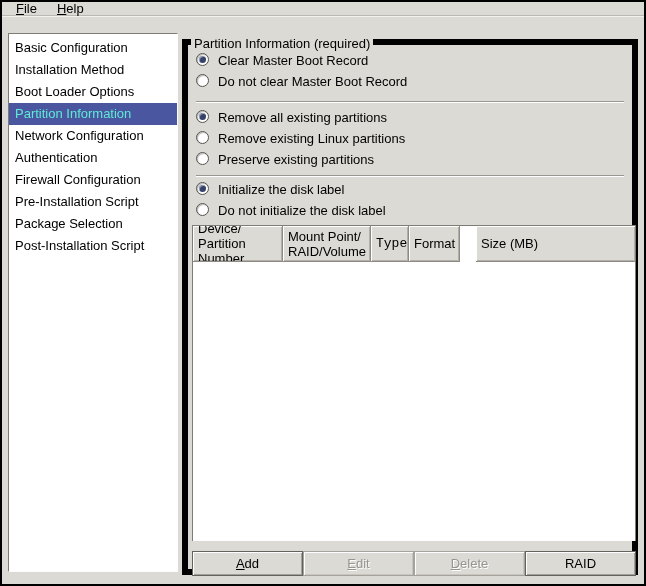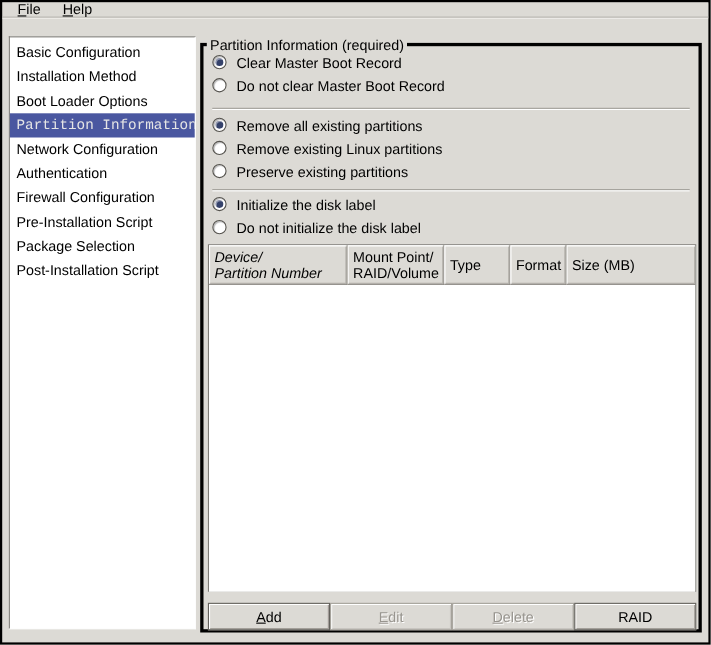--- a/index.html
+++ b/index.html
@@ -21,25 +21,25 @@
   .sidebar{
     position:absolute;left:6px;top:31px;width:170px;height:539px;
     background:#fff;box-sizing:border-box;
     border:1px solid;border-color:#7e7c77 #fdfdfd #fdfdfd #7e7c77;
     padding-top:3px;
   }
   .side-item{
     height:22px;line-height:22px;padding-left:6px;
     white-space:nowrap;overflow:hidden;cursor:default;
   }
-  .side-item.selected{background:#4a57a0;color:#e5e5e5;font-family:Liberation Mono, monospace;}
+  .side-item.selected{background:#4a57a0;color:#5eead4;}
   
   .frame{
     position:absolute;left:180px;top:37px;width:456px;height:536px;
-    border:3px solid #000000;box-sizing:border-box;
+    border:6px solid #000000;box-sizing:border-box;
   }
   .frame-legend{
     position:absolute;left:3px;top:-9px;background:#dcdad5;
     padding:0 3px;color:#000;white-space:nowrap;
   }
   
   .radio-row{
     position:absolute;left:8px;height:20px;
     display:flex;align-items:flex-start;gap:9px;cursor:default;white-space:nowrap;
   }
@@ -63,25 +63,25 @@
     background:#fff;border:1px solid #7e7c77;box-sizing:border-box;
   }
   .thead{display:flex;height:36px;}
   .th{
     background:#dcdad5;box-sizing:border-box;
     border-right:1px solid #8e8b85;border-bottom:1px solid #8e8b85;
     box-shadow:inset 1px 1px 0 #fff,inset -1px -1px 0 #b2afa9;
     display:flex;align-items:center;padding:2px 5px;
     white-space:pre-line;line-height:15px;cursor:default;overflow:hidden;
   }
-  .th:nth-child(1){width:126px;flex:none;font-style:italic;}
+  .th:nth-child(1){width:90px;flex:none;}
   .th:nth-child(2){width:88px;flex:none;}
-  .th:nth-child(3){width:60px;flex:none;}
+  .th:nth-child(3){width:38px;flex:none;font-family:Liberation Mono, monospace;}
   .th:nth-child(4){width:51px;flex:none;}
-  .th:nth-child(5){flex:1;border-right:none;}
+  .th:nth-child(5){flex:1;border-right:none;margin-left:16px;}
   .tbody{background:#fff;height:279px;}
   
   .buttons{position:absolute;left:4px;top:506px;width:444px;display:flex;}
   .btn{
     flex:1;height:25px;background:#dcdad5;box-sizing:border-box;
     border:1px solid #64625d;
     box-shadow:inset 1px 1px 0 #fff,inset -1px -1px 0 #a39f99;
     display:flex;align-items:center;justify-content:center;cursor:default;
   }
   .btn.disabled{

